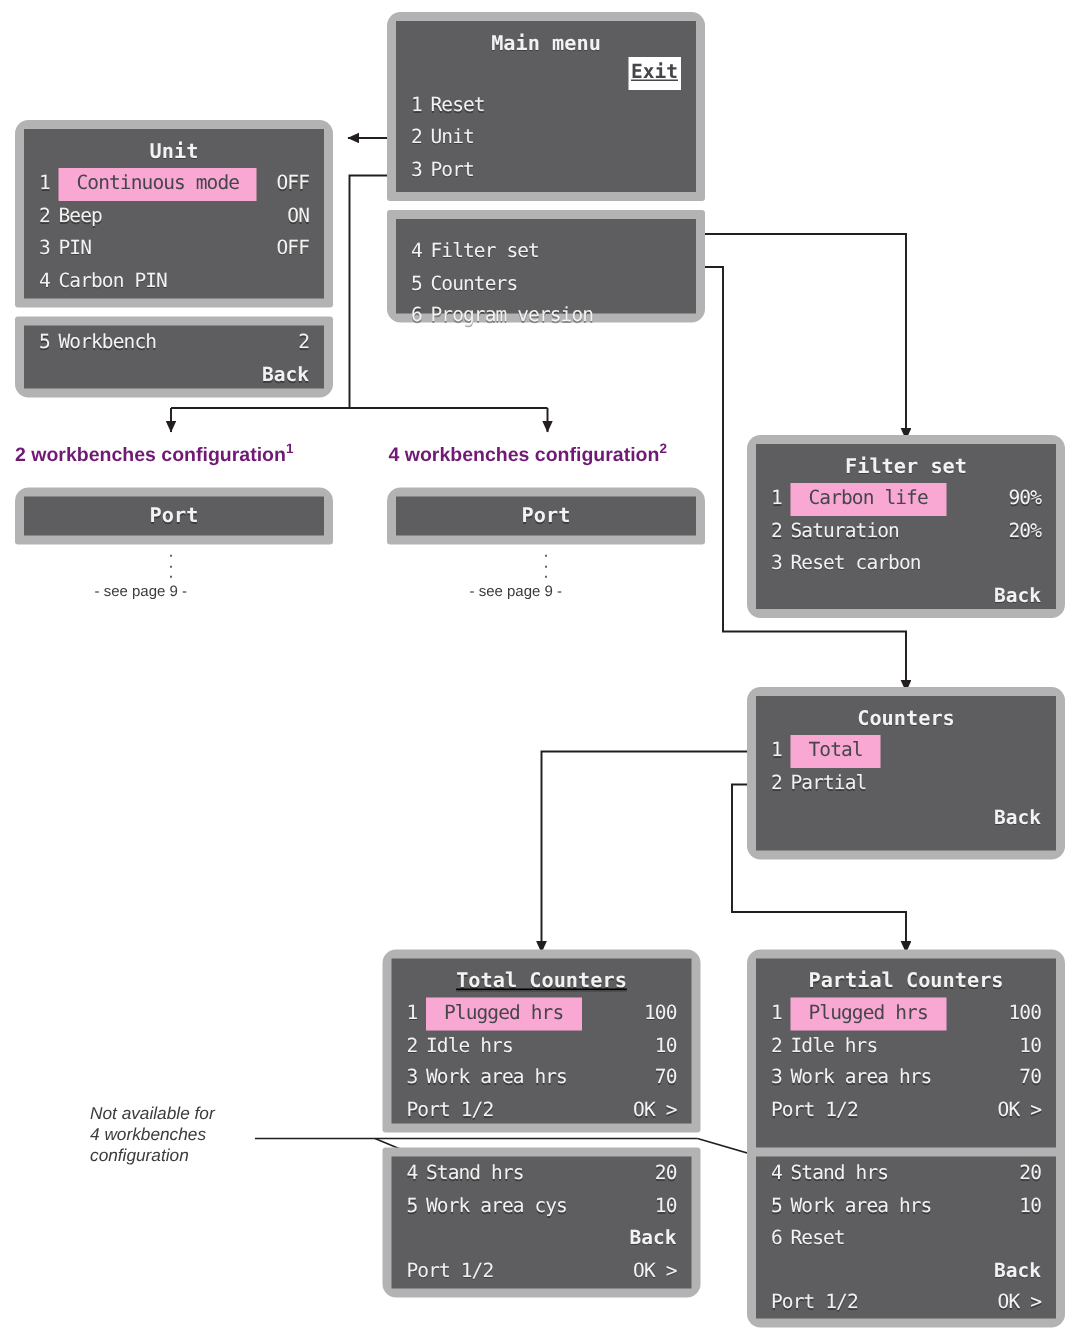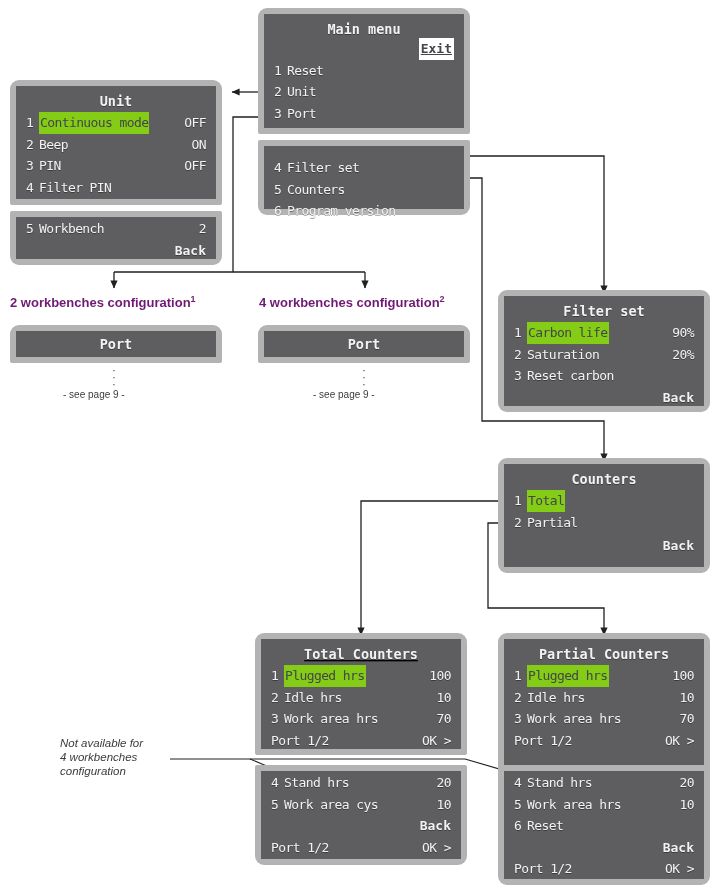--- a/index.html
+++ b/index.html
@@ -20,21 +20,21 @@
   .lcd{color:#f2f2f2;font-family:"DejaVu Sans Mono","Liberation Mono",monospace;
        font-size:13px;line-height:21.5px;letter-spacing:-0.6px;white-space:nowrap;
        text-shadow:0 1px 0 rgba(0,0,0,.35);}
   .ttl{font-weight:bold;text-align:center;font-size:13.5px;letter-spacing:0px;
        line-height:22px;}
   .row{position:relative;display:block;height:21.5px;}
   .row .num{display:inline-block;width:13px;}
   .row .lbl{display:inline-block;}
   .row .val{position:absolute;right:0;top:0;}
   .ctr{text-align:right;font-weight:bold;letter-spacing:0px;}
-  .sel{background:#84cc16;color:#44464a;text-shadow:none;padding:0 1px;}
+  .sel{background:#f9a8d4;color:#44464a;text-shadow:none;padding:0 12px;}
   .exitbox{display:inline-block;background:#ffffff;color:#44464a;text-shadow:none;
            padding:0 2px;text-decoration:underline;}
 
   
   .cap{position:absolute;font-size:13px;color:#701a75;white-space:nowrap;
        font-family:"Liberation Sans",sans-serif;font-weight:bold;}
   .cap sup{font-size:9px;vertical-align:super;}
   .dots{position:absolute;font-size:13px;color:#5a5a5a;text-align:center;
         line-height:7px;letter-spacing:0;}
   .note{position:absolute;font-style:italic;font-size:11.5px;color:#3b3b3b;
@@ -116,21 +116,21 @@
       <div class="lcd row">
         <span class="num">1</span><span class="lbl sel">Continuous mode</span><span class="val">OFF</span>
       </div>
       <div class="lcd row">
         <span class="num">2</span><span class="lbl">Beep</span><span class="val">ON</span>
       </div>
       <div class="lcd row">
         <span class="num">3</span><span class="lbl">PIN</span><span class="val">OFF</span>
       </div>
       <div class="lcd row">
-        <span class="num">4</span><span class="lbl">Filter PIN</span><span class="val"></span>
+        <span class="num">4</span><span class="lbl">Carbon PIN</span><span class="val"></span>
       </div>
     </div>
   </div>
 
   <div class="panel sq-top" style="left:10px;top:211px;width:212px;height:54px;">
     <div class="screen" style="padding-top:1px;">
       <div class="lcd row">
         <span class="num">5</span><span class="lbl">Workbench</span><span class="val">2</span>
       </div>
       <div class="lcd ctr">Back</div>

